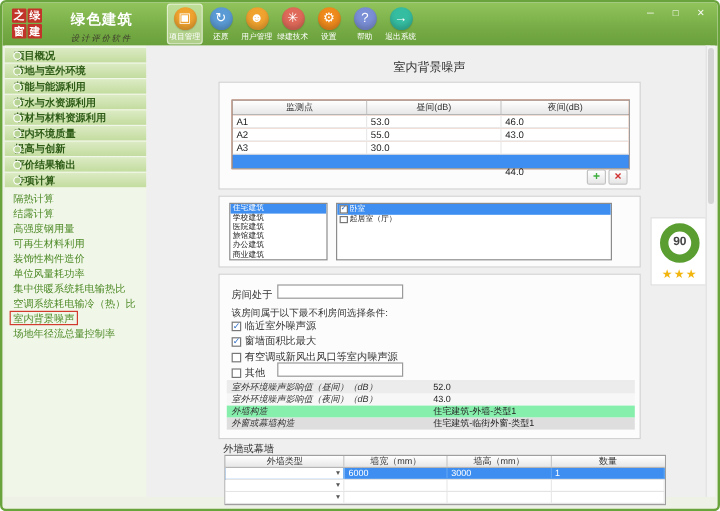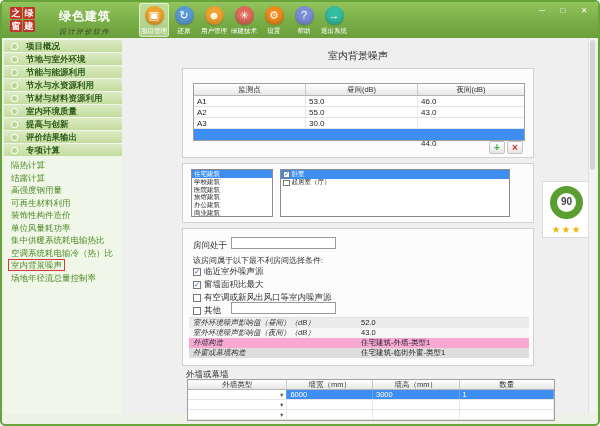--- a/index.html
+++ b/index.html
@@ -27,21 +27,21 @@
   .tool-label { font-size:7px; color:#fff; margin-top:1px; white-space:nowrap; transform:scale(0.92); }
   .win-controls { position:absolute; right:7px; top:3px; display:flex; gap:7px; }
   .win-btn { width:14px; height:11px; color:#fff; font-size:8px; line-height:11px;
              text-align:center; cursor:pointer; opacity:0.95; }
 
   
   .sidebar { position:absolute; left:2px; top:36px; width:118px; height:376px;
              background:#f1f7e8; padding-top:2px; }
   .side-group { height:12px; line-height:12px; margin-bottom:1px; position:relative;
                 background:linear-gradient(180deg,#dcebc4,#c3dc9f); color:#2f5d18;
-                font-size:8.5px; font-weight:bold; padding-left:22px; cursor:pointer; }
+                font-size:8.5px; font-weight:bold; padding-left:8px; cursor:pointer; }
   .side-group .ring { position:absolute; right:4px; top:2.5px; width:7px; height:7px;
                       border:1.5px solid rgba(255,255,255,0.95); border-radius:50%;
                       background:#b7d494; }
   .side-subs { margin-top:3px; }
   .side-sub { height:12.5px; line-height:12.5px; font-size:8.5px; color:#4e8a28;
               padding-left:5px; cursor:pointer; white-space:nowrap; }
   .side-sub span { padding:0 2px; }
   .side-sub.selected span { outline:1px solid #d23a2e; }
 
   
@@ -293,21 +293,21 @@
     <input class="other-input" value="" style="">
     <div class="pgrid" id="pgrid">
         <div class="prow" style="background: rgb(236, 236, 236);">
           <div class="plabel">室外环境噪声影响值（昼间）（dB）</div>
           <div class="pvalue">52.0</div>
         </div>
         <div class="prow" style="background: rgb(247, 247, 247);">
           <div class="plabel">室外环境噪声影响值（夜间）（dB）</div>
           <div class="pvalue">43.0</div>
         </div>
-        <div class="prow" style="background: #f9a8d4;">
+        <div class="prow" style="background: #86efac;">
           <div class="plabel">外墙构造</div>
           <div class="pvalue">住宅建筑-外墙-类型1</div>
         </div>
         <div class="prow" style="background: rgb(222, 222, 222);">
           <div class="plabel">外窗或幕墙构造</div>
           <div class="pvalue">住宅建筑-临街外窗-类型1</div>
         </div>
       </div>
   </div>
 

